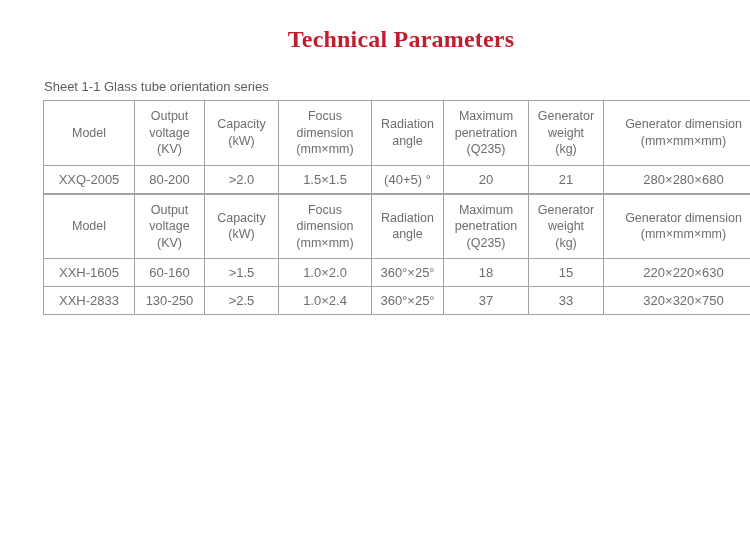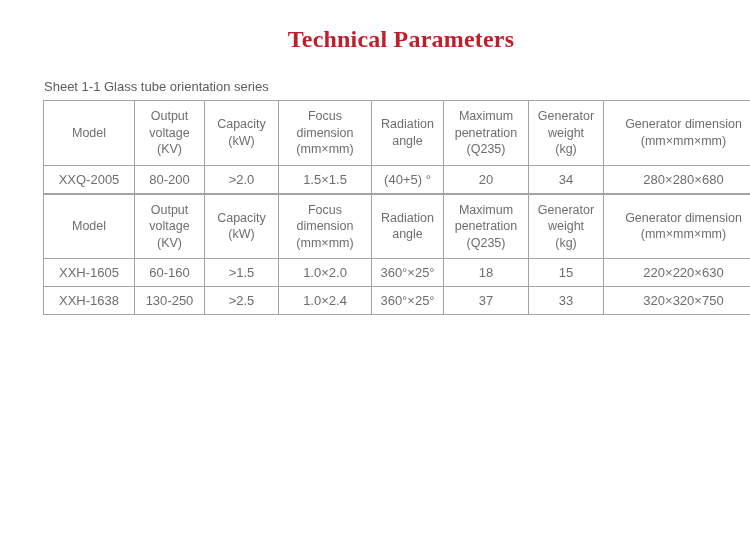--- a/index.html
+++ b/index.html
@@ -101,21 +101,21 @@
           </tr>
         </thead>
         <tbody>
           <tr>
             <td>XXQ-2005</td>
             <td>80-200</td>
             <td>&gt;2.0</td>
             <td>1.5×1.5</td>
             <td>(40+5) °</td>
             <td>20</td>
-            <td>34</td>
+            <td>21</td>
             <td>280×280×680</td>
           </tr>
         </tbody>
       </table>
   </section>
 
   <section>
     <table class="params">
       <colgroup>
         <col class="c0">
@@ -144,21 +144,21 @@
             <td>XXH-1605</td>
             <td>60-160</td>
             <td>&gt;1.5</td>
             <td>1.0×2.0</td>
             <td>360°×25°</td>
             <td>18</td>
             <td>15</td>
             <td>220×220×630</td>
           </tr>
           <tr>
-            <td>XXH-1638</td>
+            <td>XXH-2833</td>
             <td>130-250</td>
             <td>&gt;2.5</td>
             <td>1.0×2.4</td>
             <td>360°×25°</td>
             <td>37</td>
             <td>33</td>
             <td>320×320×750</td>
           </tr>
         </tbody>
       </table>

